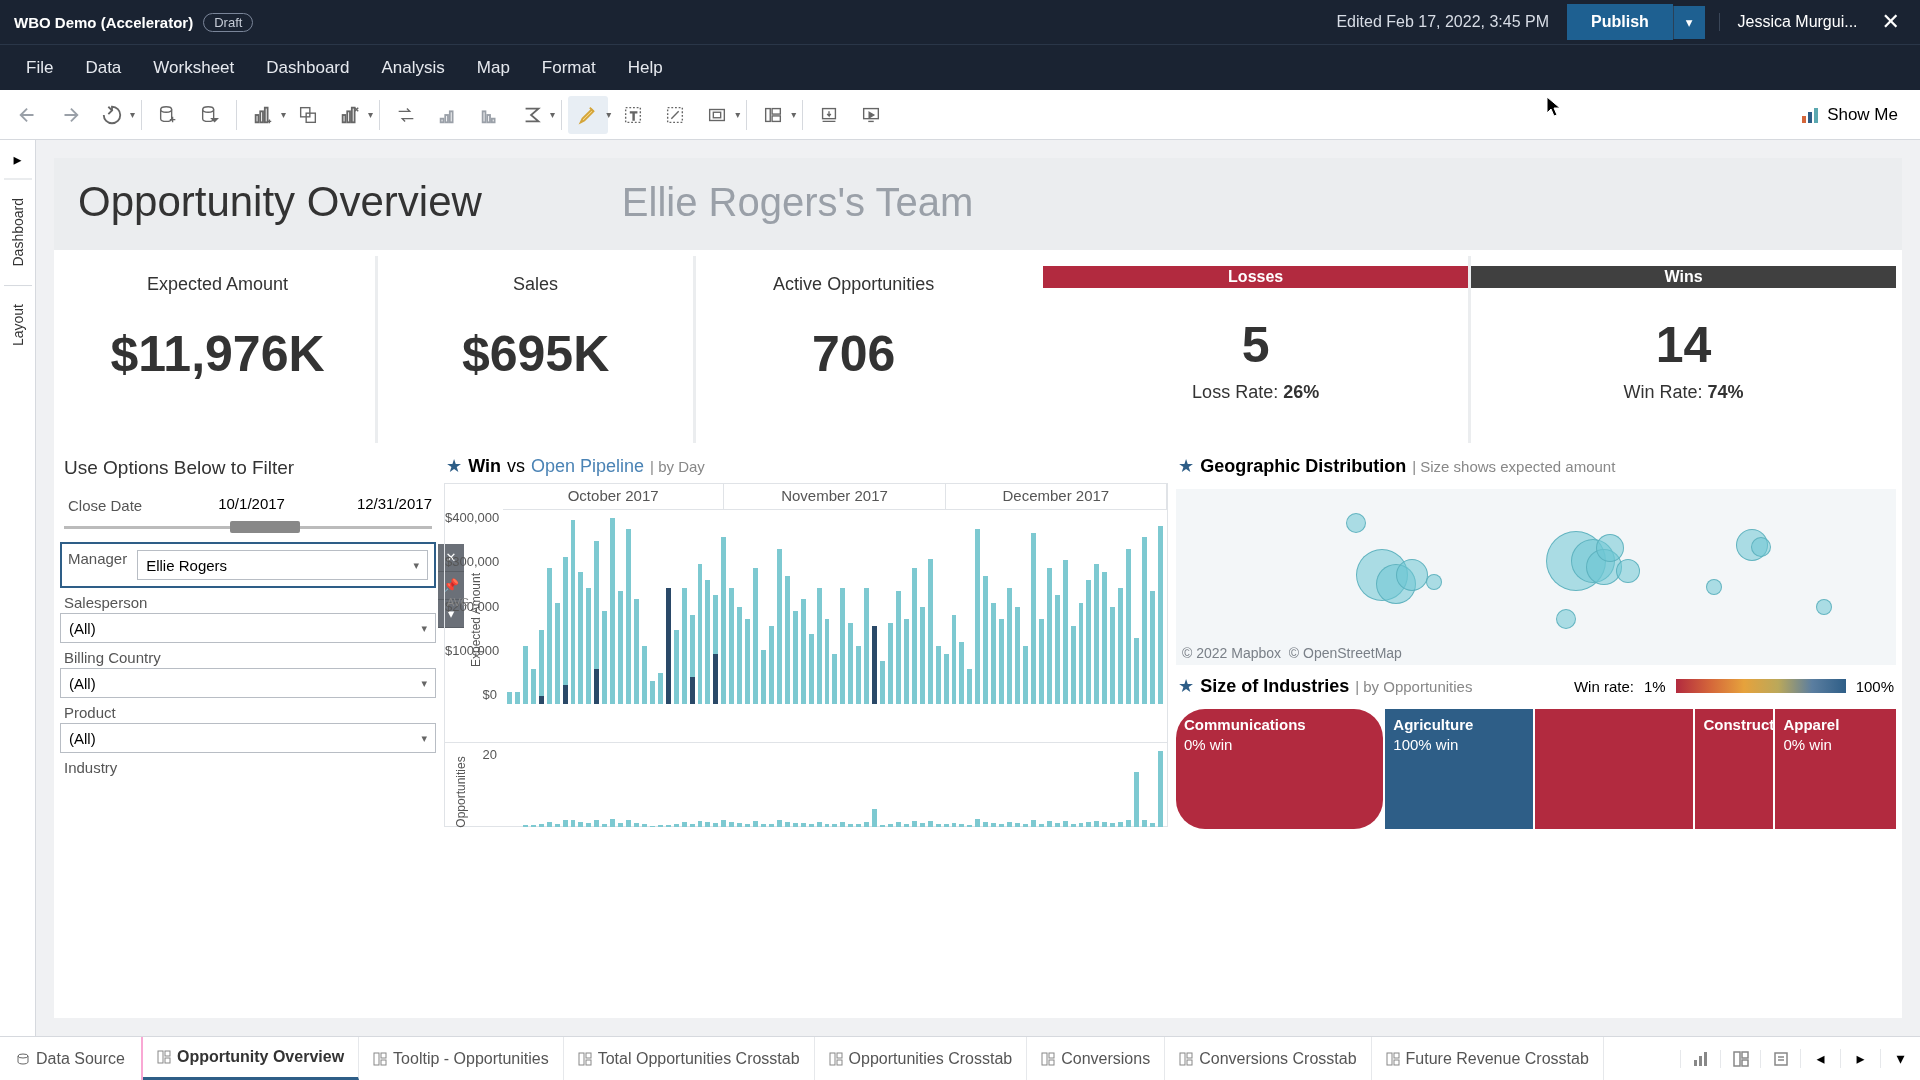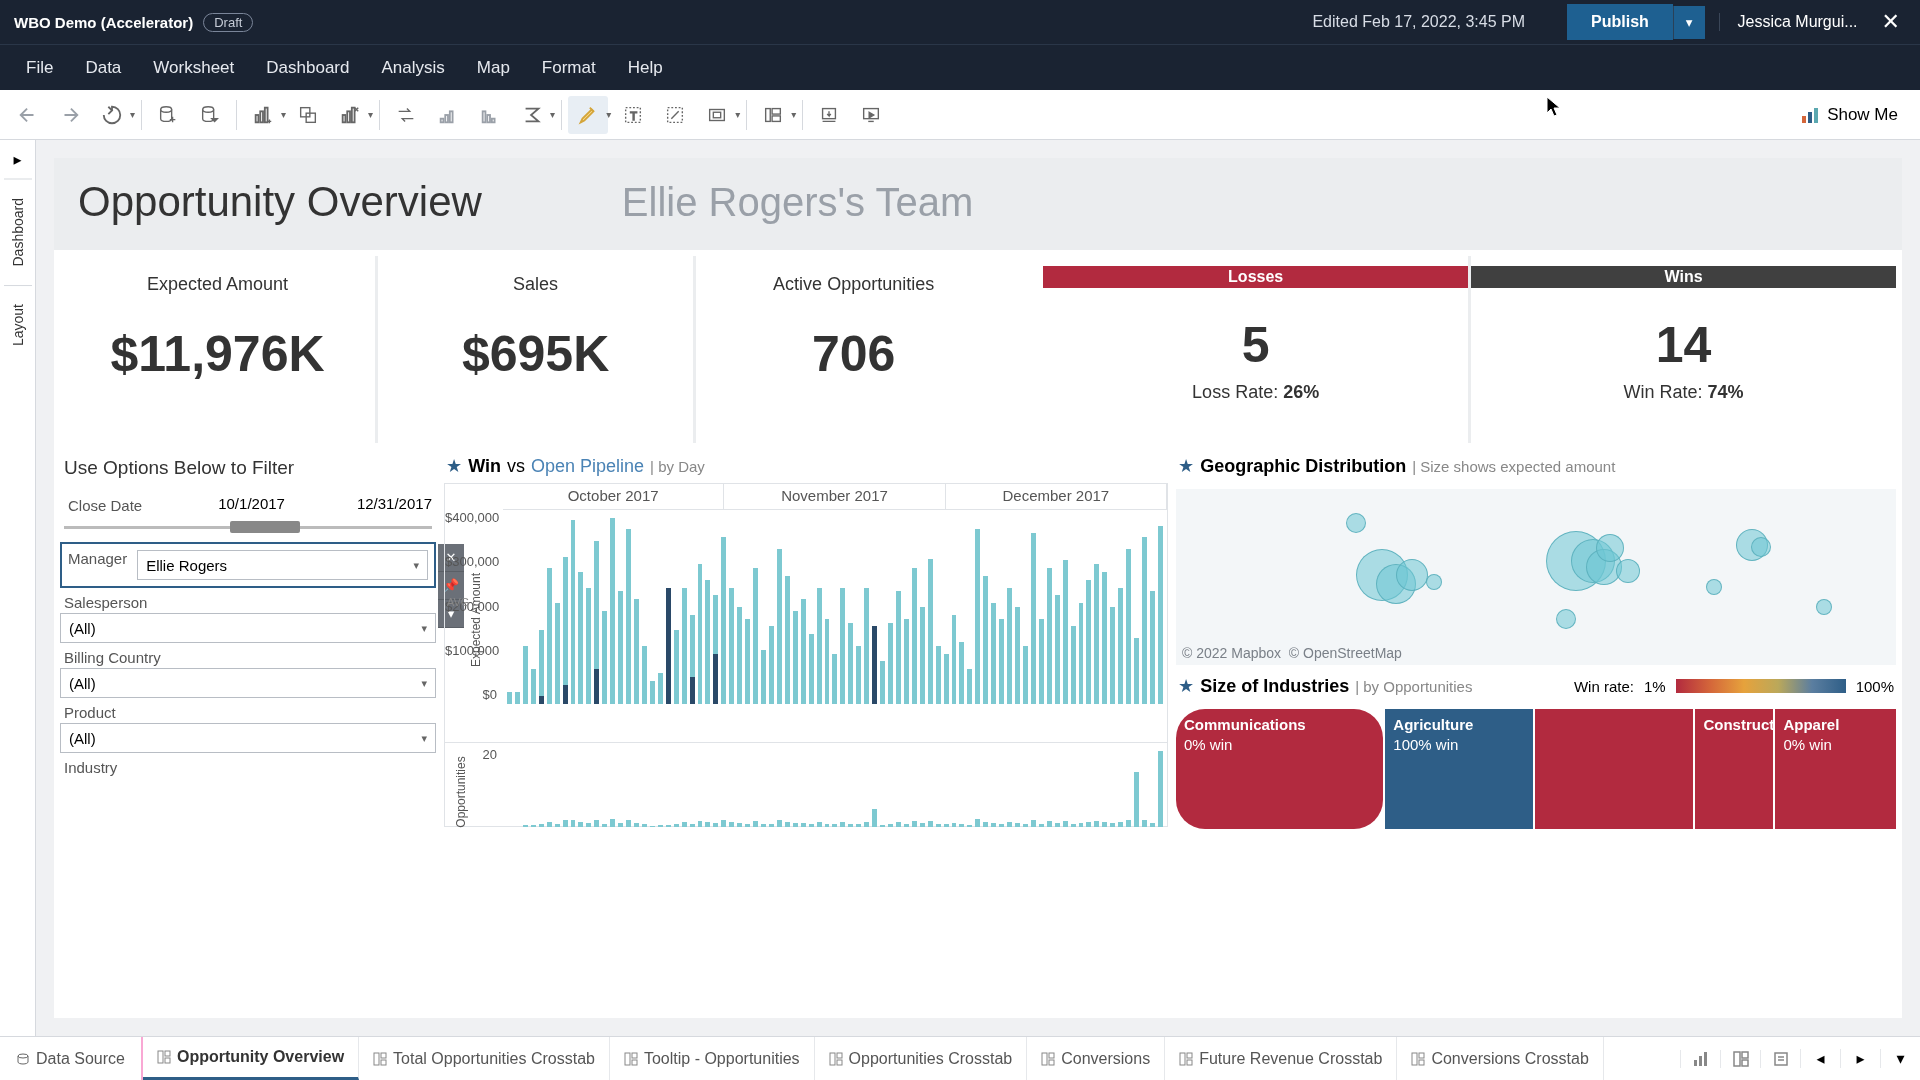--- a/index.html
+++ b/index.html
@@ -4,21 +4,21 @@
 <style>
 * { box-sizing: border-box; margin: 0; padding: 0; font-family: -apple-system, BlinkMacSystemFont, "Segoe UI", Arial, sans-serif; }
 body { width: 1920px; height: 1080px; background: #fff; overflow: hidden; }
 
 
 .topbar { background: #1a2332; color: #fff; height: 44px; display: flex; align-items: center; padding: 0 14px; }
 .topbar .title { font-size: 15px; font-weight: 600; }
 .topbar .draft { border: 1px solid #7a8599; color: #c5cbd6; font-size: 13px; padding: 1px 10px; border-radius: 11px; margin-left: 10px; }
 .topbar .spacer { flex: 1; }
 .topbar .edited { font-size: 16px; color: #d8dde6; margin-right: 18px; }
-.topbar .publish { background: #1e6091; color: #fff; border: none; font-size: 16px; font-weight: 600; padding: 9px 24px; cursor: pointer; margin-left: 24px; }
+.topbar .publish { background: #1e6091; color: #fff; border: none; font-size: 16px; font-weight: 600; padding: 9px 24px; cursor: pointer; }
 .topbar .publish-dd { background: #1e6091; color: #fff; border: none; border-left: 1px solid #2a4158; padding: 9px 12px; cursor: pointer; }
 .topbar .user { border-left: 1px solid #3a4658; padding: 0 18px; margin-left: 14px; font-size: 16px; }
 .topbar .close { font-size: 22px; cursor: pointer; padding: 0 6px; }
 
 
 .menubar { background: #1a2332; color: #e6e9ef; height: 46px; display: flex; align-items: center; padding: 0 10px; border-top: 1px solid #2a3648; }
 .menubar .mi { padding: 10px 16px; font-size: 17px; cursor: pointer; }
 
 
 .toolbar { background: #fff; border-bottom: 1px solid #d6d9de; height: 50px; display: flex; align-items: center; padding: 0 8px; gap: 2px; }
@@ -667,29 +667,29 @@
             <rect x="8" y="8" width="5" height="5"></rect>
           </svg></span>
         <span>Opportunity Overview</span>
       </div>
       <div class="tab">
         <span class="tabicon"><svg width="14" height="14" viewBox="0 0 14 14" fill="none" stroke="#888">
             <rect x="1" y="1" width="5" height="12"></rect>
             <rect x="8" y="1" width="5" height="5"></rect>
             <rect x="8" y="8" width="5" height="5"></rect>
           </svg></span>
-        <span>Total Opportunities Crosstab</span>
+        <span>Tooltip - Opportunities</span>
       </div>
       <div class="tab">
         <span class="tabicon"><svg width="14" height="14" viewBox="0 0 14 14" fill="none" stroke="#888">
             <rect x="1" y="1" width="5" height="12"></rect>
             <rect x="8" y="1" width="5" height="5"></rect>
             <rect x="8" y="8" width="5" height="5"></rect>
           </svg></span>
-        <span>Tooltip - Opportunities</span>
+        <span>Total Opportunities Crosstab</span>
       </div>
       <div class="tab">
         <span class="tabicon"><svg width="14" height="14" viewBox="0 0 14 14" fill="none" stroke="#888">
             <rect x="1" y="1" width="5" height="12"></rect>
             <rect x="8" y="1" width="5" height="5"></rect>
             <rect x="8" y="8" width="5" height="5"></rect>
           </svg></span>
         <span>Opportunities Crosstab</span>
       </div>
       <div class="tab">
@@ -699,29 +699,29 @@
             <rect x="8" y="8" width="5" height="5"></rect>
           </svg></span>
         <span>Conversions</span>
       </div>
       <div class="tab">
         <span class="tabicon"><svg width="14" height="14" viewBox="0 0 14 14" fill="none" stroke="#888">
             <rect x="1" y="1" width="5" height="12"></rect>
             <rect x="8" y="1" width="5" height="5"></rect>
             <rect x="8" y="8" width="5" height="5"></rect>
           </svg></span>
-        <span>Future Revenue Crosstab</span>
+        <span>Conversions Crosstab</span>
       </div>
       <div class="tab">
         <span class="tabicon"><svg width="14" height="14" viewBox="0 0 14 14" fill="none" stroke="#888">
             <rect x="1" y="1" width="5" height="12"></rect>
             <rect x="8" y="1" width="5" height="5"></rect>
             <rect x="8" y="8" width="5" height="5"></rect>
           </svg></span>
-        <span>Conversions Crosstab</span>
+        <span>Future Revenue Crosstab</span>
       </div>
     </div>
   <div class="tabtools">
     <div class="tb">
         <svg width="18" height="18" viewBox="0 0 18 18">
           <rect x="2" y="10" width="3" height="6" fill="#888"></rect>
           <rect x="7" y="6" width="3" height="10" fill="#888"></rect>
           <rect x="12" y="2" width="3" height="14" fill="#888"></rect>
         </svg>
       </div>

